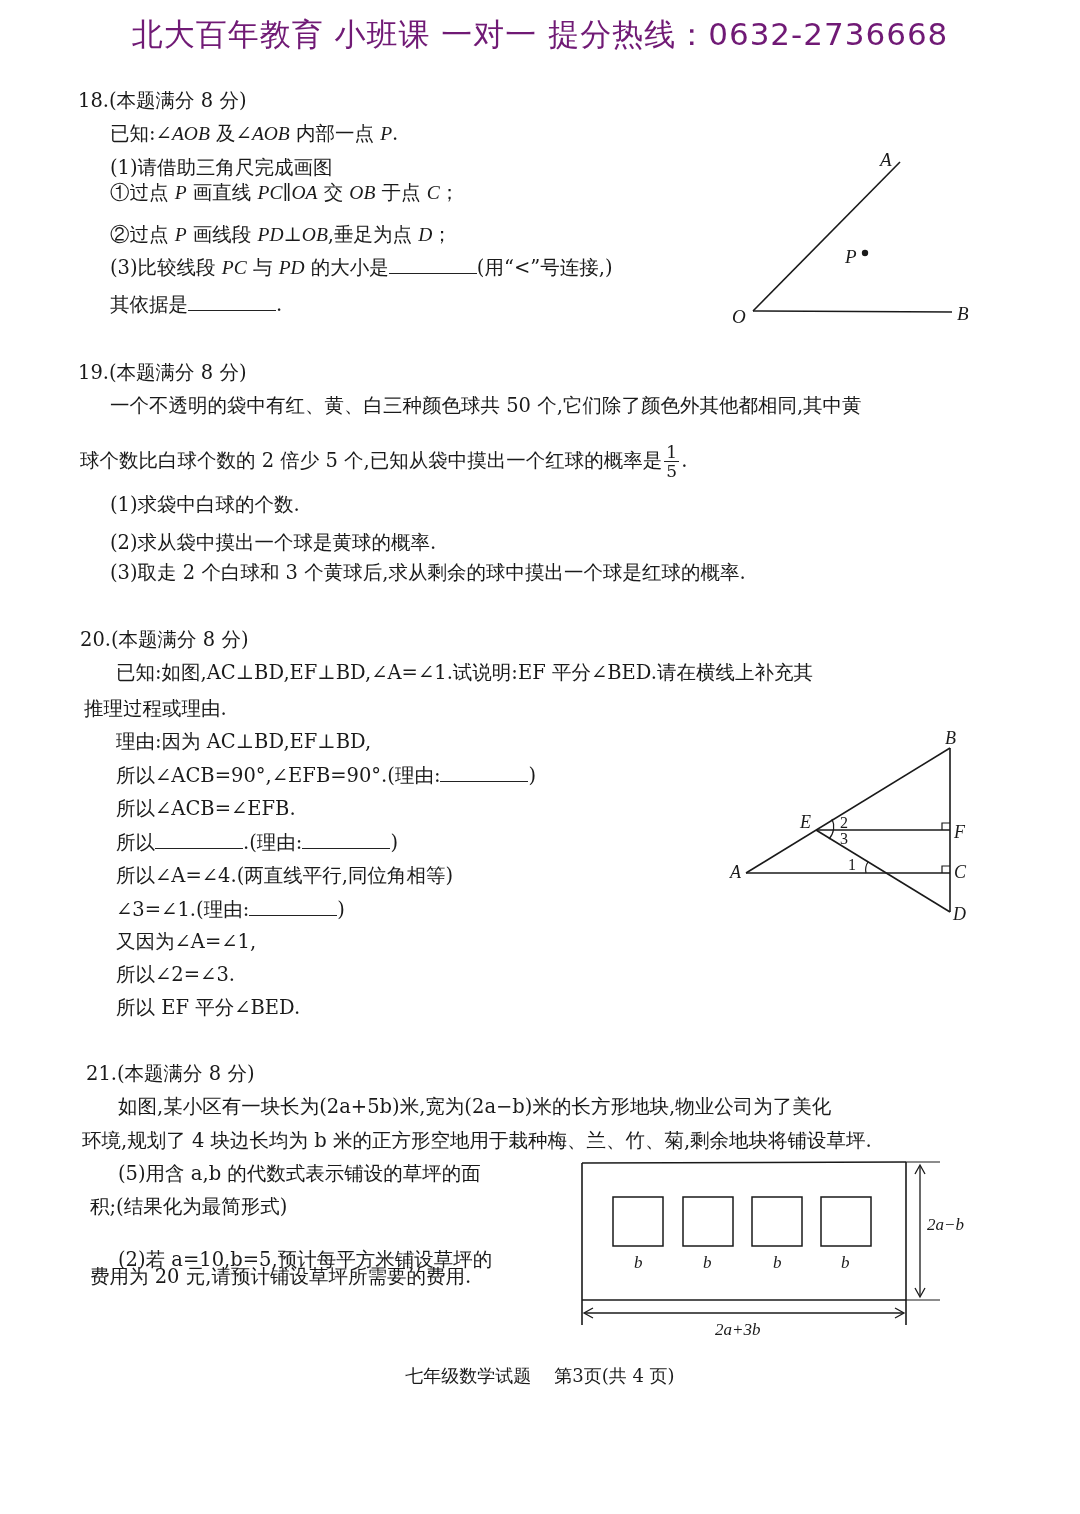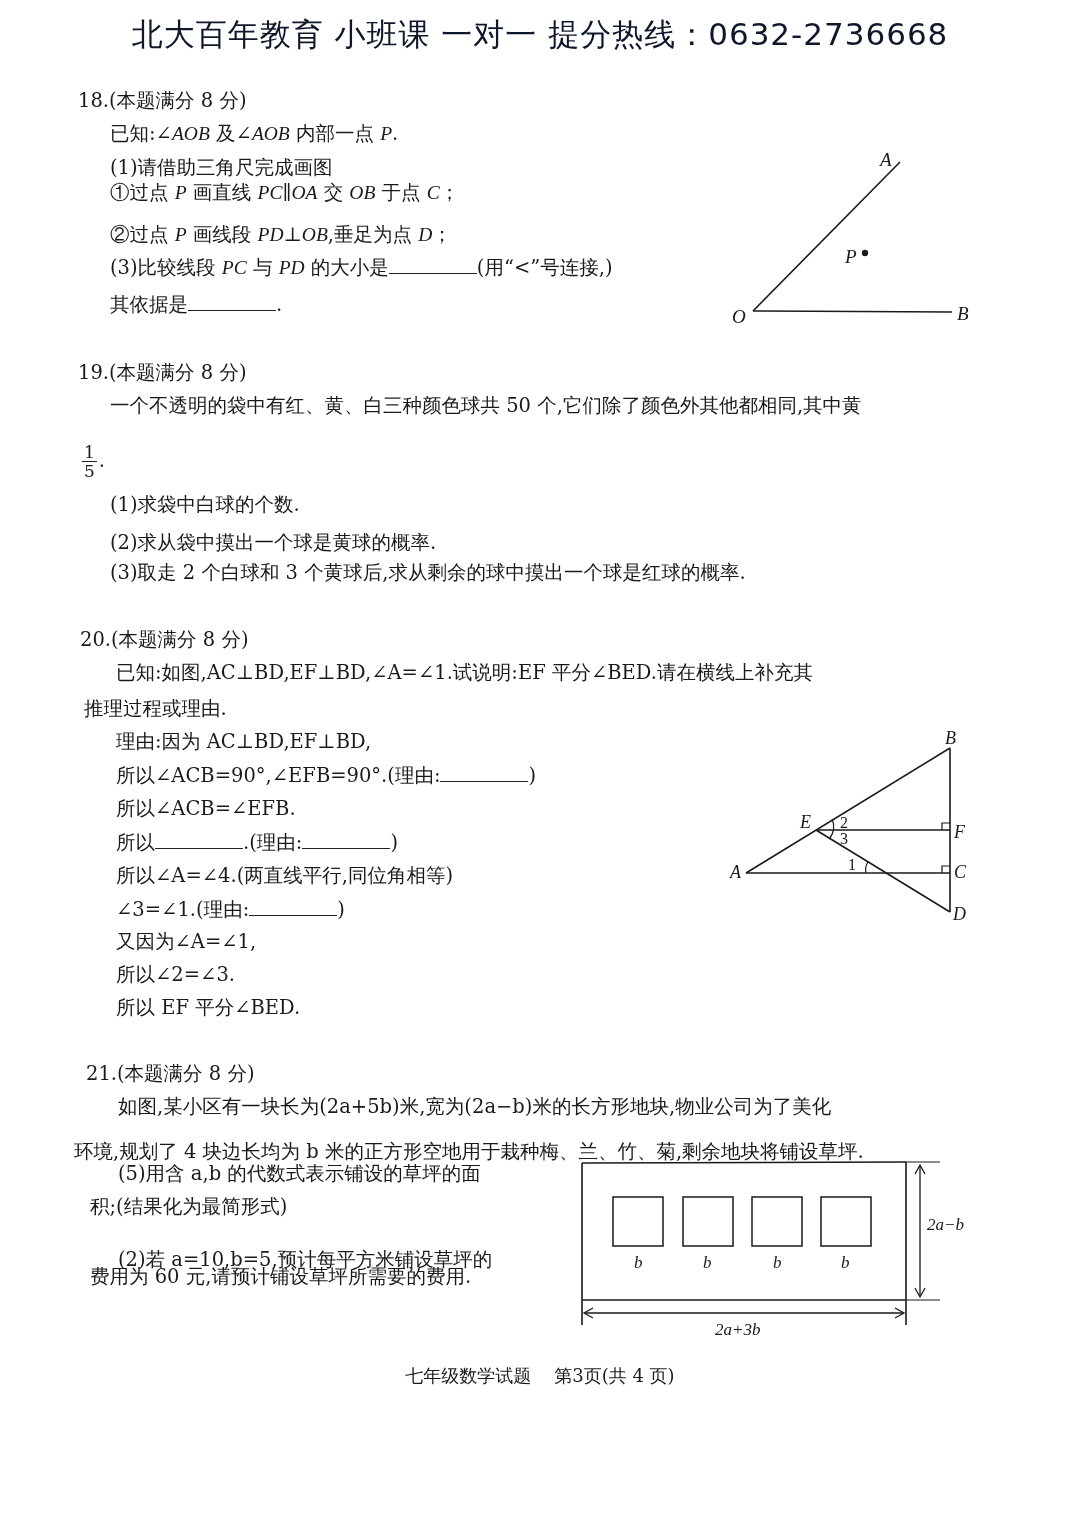--- a/index.html
+++ b/index.html
@@ -4,21 +4,21 @@
 <style>
   html, body { margin: 0; padding: 0; background: #ffffff; }
   body {
     width: 1080px; height: 1514px; position: relative; overflow: hidden;
     font-family: "DejaVu Serif", "Liberation Serif", serif;
     color: #1a1a1a;
   }
   .watermark {
     position: absolute; left: 0; width: 1080px; top: 14px; text-align: center;
     font-family: "DejaVu Sans", "Liberation Sans", sans-serif;
-    font-size: 31px; color: #0f172a; letter-spacing: 1px; white-space: nowrap;
+    font-size: 31px; color: #701a75; letter-spacing: 1px; white-space: nowrap;
   }
   .line {
     position: absolute; font-size: 19.5px; white-space: nowrap; line-height: 26px;
   }
   .it { font-style: italic; font-family: "Liberation Serif", "DejaVu Serif", serif; }
   .blank { display: inline-block; border-bottom: 1.5px solid #222; height: 18px; vertical-align: baseline; }
   .frac { display: inline-block; vertical-align: middle; text-align: center; font-size: 17px; line-height: 18px; margin: 0 2px; }
   .frac span { display: block; }
   .frac .num { border-bottom: 1.3px solid #222; padding: 0 2px; }
   svg text { font-family: "Liberation Serif", "DejaVu Serif", serif; font-style: italic; fill: #1a1a1a; }
@@ -56,21 +56,21 @@
     <text x="12" y="183" font-size="19">O</text>
     <text x="237" y="180" font-size="19">B</text>
     <text x="125" y="123" font-size="19">P</text>
   </svg>
 </div>
 
 <div>
   <div class="line" style="left:78px;top:360px;">19.(本题满分 8 分)</div>
   <div class="line" style="left:110px;top:393px;">一个不透明的袋中有红、黄、白三种颜色球共 50 个,它们除了颜色外其他都相同,其中黄</div>
   <div class="line" style="left:80px;top:443px;">
-    <span class="frac"><span class="num">1</span><span>5</span></span><span>.</span>
+    <span>球个数比白球个数的 2 倍少 5 个,已知从袋中摸出一个红球的概率是</span><span class="frac"><span class="num">1</span><span>5</span></span><span>.</span>
   </div>
   <div class="line" style="left:110px;top:492px;">(1)求袋中白球的个数.</div>
   <div class="line" style="left:110px;top:530px;">(2)求从袋中摸出一个球是黄球的概率.</div>
   <div class="line" style="left:110px;top:560px;">(3)取走 2 个白球和 3 个黄球后,求从剩余的球中摸出一个球是红球的概率.</div>
 </div>
 
 <div>
   <div class="line" style="left:80px;top:627px;">20.(本题满分 8 分)</div>
   <div class="line" style="left:116px;top:660px;">已知:如图,AC⊥BD,EF⊥BD,∠A=∠1.试说明:EF 平分∠BED.请在横线上补充其</div>
   <div class="line" style="left:84px;top:696px;">推理过程或理由.</div>
@@ -108,25 +108,25 @@
     <text x="233" y="200" font-size="18">D</text>
     <text x="120" y="108" font-size="16" style="font-style:normal">2</text>
     <text x="120" y="124" font-size="16" style="font-style:normal">3</text>
     <text x="128" y="150" font-size="16" style="font-style:normal">1</text>
   </svg>
 </div>
 
 <div>
   <div class="line" style="left:86px;top:1061px;">21.(本题满分 8 分)</div>
   <div class="line" style="left:118px;top:1094px;">如图,某小区有一块长为(2a+5b)米,宽为(2a−b)米的长方形地块,物业公司为了美化</div>
-  <div class="line" style="left:74px;top:1128px;margin-top:11px;">环境,规划了 4 块边长均为 b 米的正方形空地用于栽种梅、兰、竹、菊,剩余地块将铺设草坪.</div>
+  <div class="line" style="left:82px;top:1128px;">环境,规划了 4 块边长均为 b 米的正方形空地用于栽种梅、兰、竹、菊,剩余地块将铺设草坪.</div>
   <div class="line" style="left:118px;top:1161px;">(5)用含 a,b 的代数式表示铺设的草坪的面</div>
   <div class="line" style="left:90px;top:1194px;">积;(结果化为最简形式)</div>
   <div class="line" style="left:118px;top:1230px;margin-top:17px;">(2)若 a=10,b=5,预计每平方米铺设草坪的</div>
-  <div class="line" style="left:90px;top:1264px;">费用为 60 元,请预计铺设草坪所需要的费用.</div>
+  <div class="line" style="left:90px;top:1264px;">费用为 20 元,请预计铺设草坪所需要的费用.</div>
 
   <svg style="position:absolute;left:570px;top:1150px;" width="420" height="200" viewBox="0 0 420 200">
     <line x1="12" y1="13" x2="336" y2="12" stroke="#1a1a1a" stroke-width="1.6"></line>
     <line x1="336" y1="12" x2="370" y2="12" stroke="#1a1a1a" stroke-width="1.2"></line>
     <line x1="12" y1="13" x2="12" y2="175" stroke="#1a1a1a" stroke-width="1.6"></line>
     <line x1="12" y1="150" x2="336" y2="150" stroke="#1a1a1a" stroke-width="1.6"></line>
     <line x1="336" y1="150" x2="370" y2="150" stroke="#1a1a1a" stroke-width="1.2"></line>
     <line x1="336" y1="12" x2="336" y2="175" stroke="#1a1a1a" stroke-width="1.6"></line>
     <rect x="43" y="47" width="50" height="49" fill="none" stroke="#1a1a1a" stroke-width="1.5"></rect>
     <rect x="113" y="47" width="50" height="49" fill="none" stroke="#1a1a1a" stroke-width="1.5"></rect>

